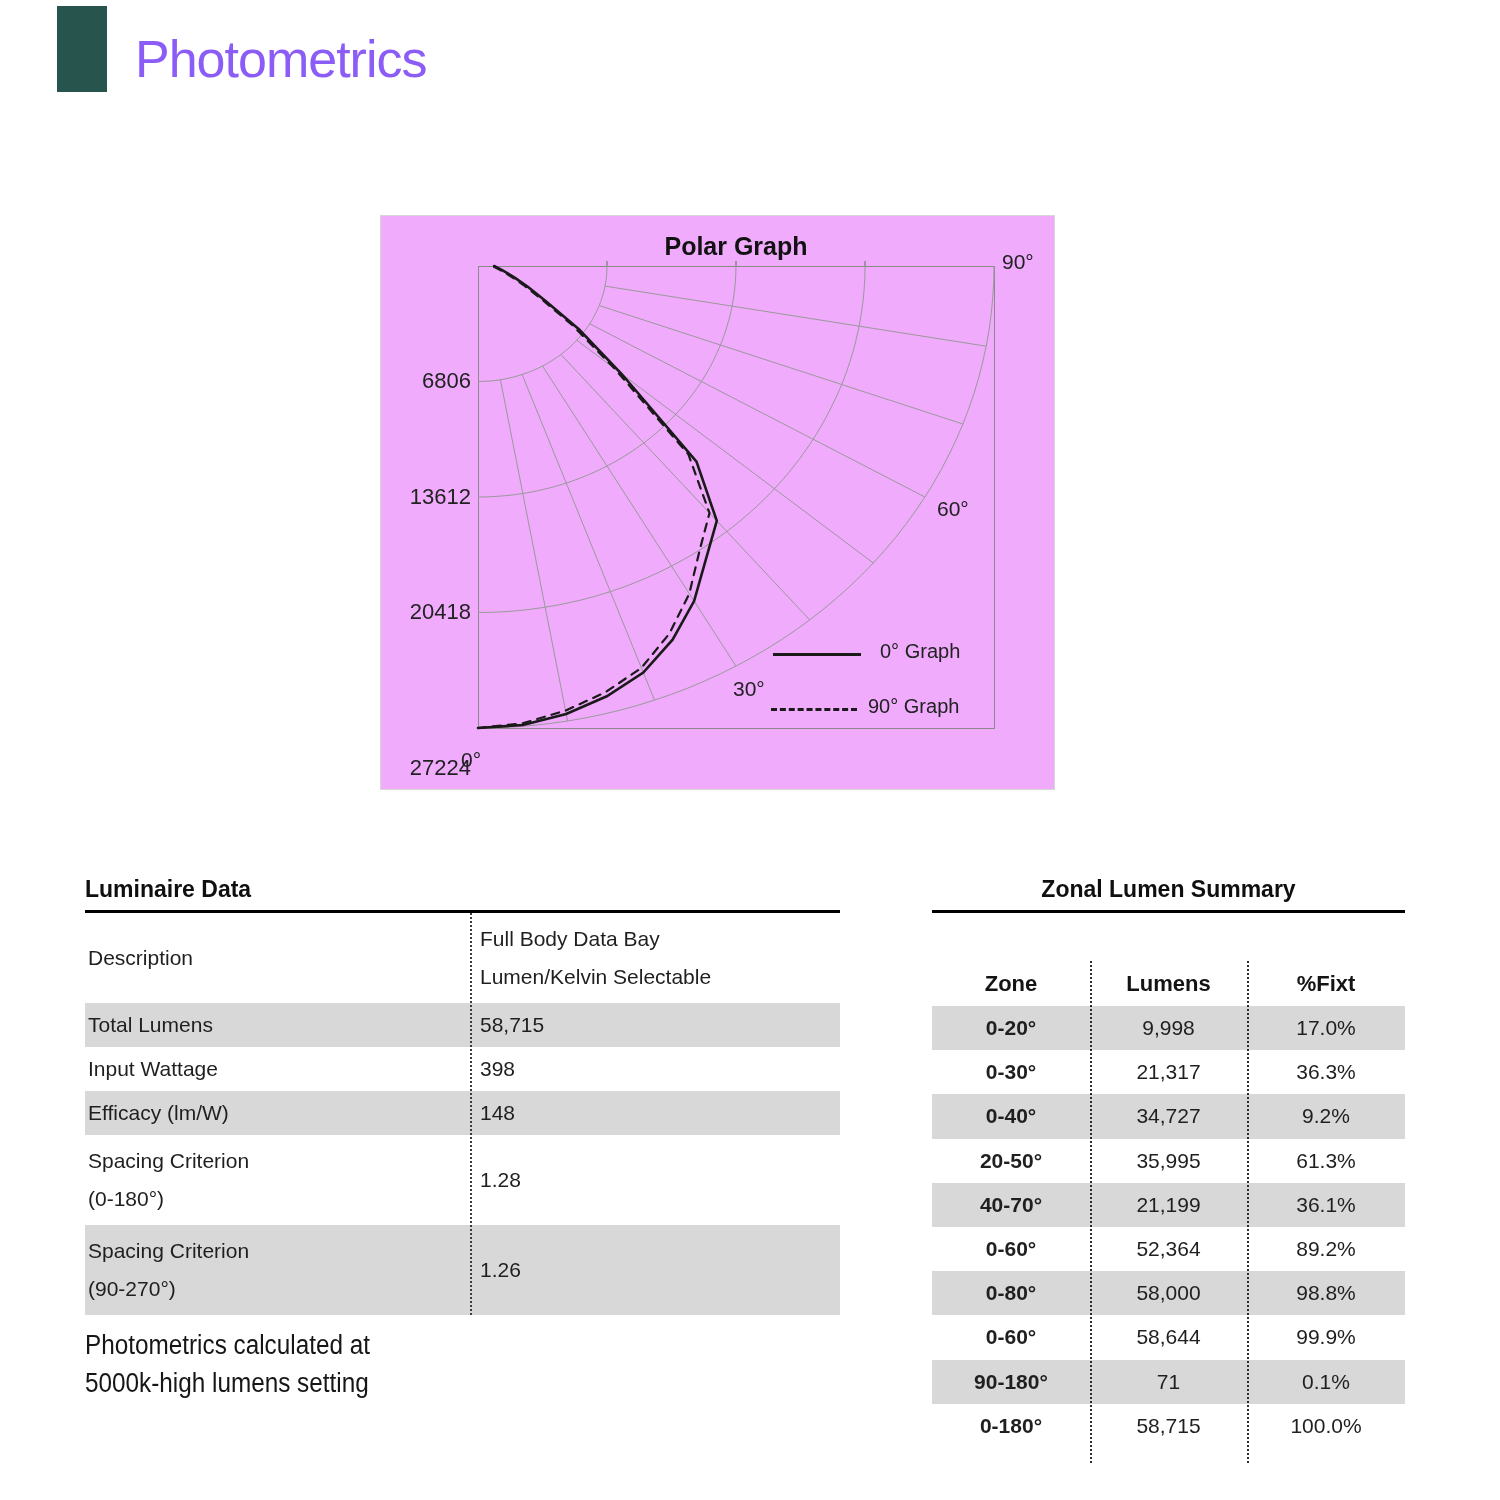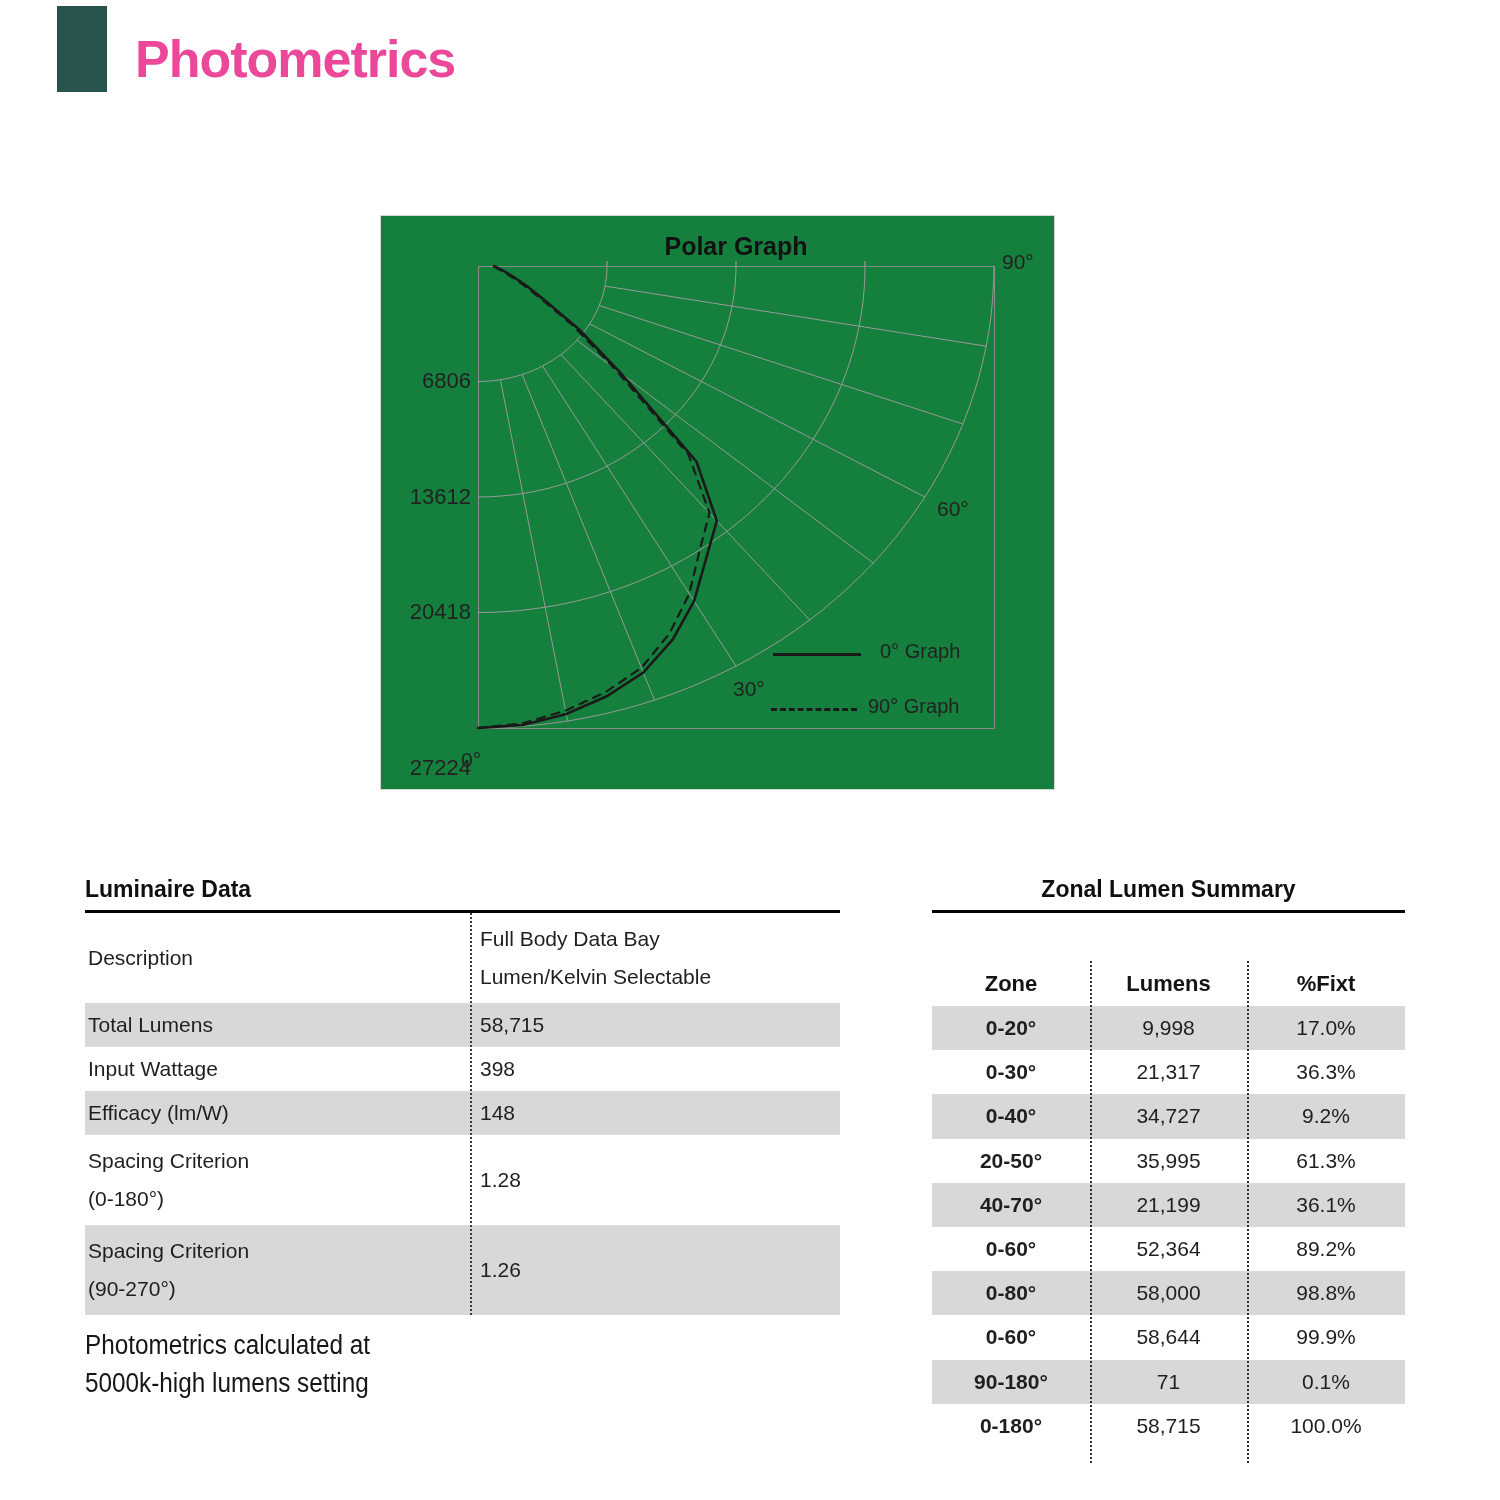--- a/index.html
+++ b/index.html
@@ -1,26 +1,26 @@
 <!DOCTYPE html>
 <html><head>
 <meta charset="utf-8">
 <style>
   html,body{margin:0;padding:0;background:#fff;}
   .canvas{position:relative;width:1500px;height:1500px;background:#ffffff;overflow:hidden;
           font-family:"Liberation Sans",sans-serif;color:#1a1a1a;}
 
   
   .accent-square{position:absolute;left:57px;top:6px;width:50px;height:86px;}
-  .page-title{position:absolute;left:135px;top:28px;font-size:52px;font-weight:700;
-              letter-spacing:-1px;color:#ec4899;line-height:62px;}
+  .page-title{position:absolute;left:135px;top:28px;font-size:52px;font-weight:400;
+              letter-spacing:-1px;color:#8b5cf6;line-height:62px;}
 
   
   .polar-panel{position:absolute;left:380px;top:215px;width:675px;height:575px;
-               background:#15803d;border:1px solid #d6d6d6;box-sizing:border-box;}
+               background:#f0abfc;border:1px solid #d6d6d6;box-sizing:border-box;}
   .polar-title{position:absolute;left:97px;top:16px;width:516px;text-align:center;
                font-size:25px;font-weight:700;color:#121212;}
   .polar-svg{position:absolute;left:0;top:0;width:675px;height:575px;}
   .r-label{position:absolute;left:0;width:90px;text-align:right;font-size:22px;color:#222;line-height:24px;}
   .r-label.r0{top:153px;} .r-label.r1{top:269px;} .r-label.r2{top:384px;} .r-label.r3{top:500px;margin-top:40px;}
   .a-label{position:absolute;font-size:21px;color:#222;}
   .a0{left:80px;top:532px;} .a30{left:352px;top:461px;} .a60{left:556px;top:281px;} .a90{left:621px;top:34px;}
   .legend-line{position:absolute;height:0;}
   .legend-line.solid{left:392px;top:437px;width:88px;border-top:3px solid #1a1a1a;}
   .legend-line.dashed{left:390px;top:492px;width:86px;border-top:3px dashed #1a1a1a;}

